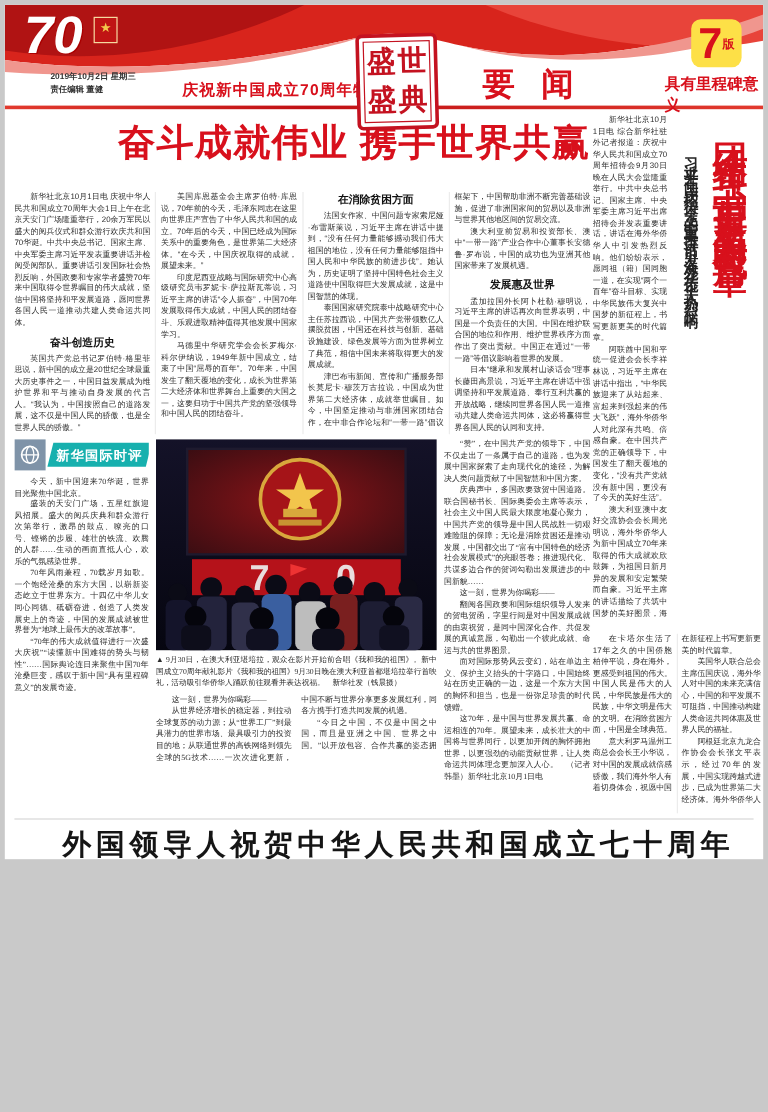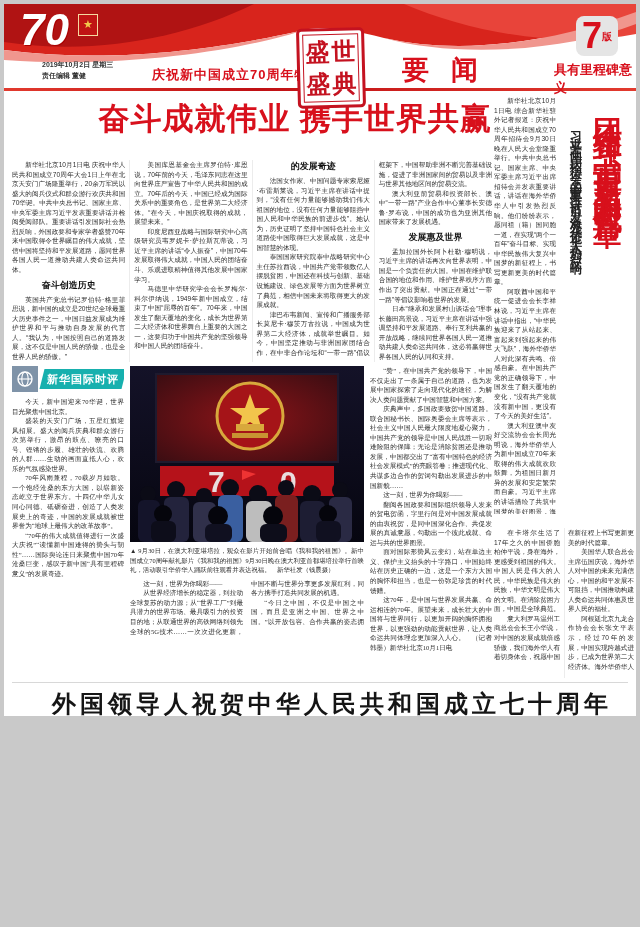--- a/index.html
+++ b/index.html
@@ -18,21 +18,21 @@
          border:3px solid #c41220;border-radius:5px;z-index:5;transform:rotate(-1.5deg);
          display:flex;align-items:center;justify-content:center;}
   .stamp-in{display:grid;grid-template-columns:26px 26px;grid-template-rows:32px 32px;
             border:1px solid #c41220;padding:1px;}
   .stamp-in span{font-family:"Liberation Serif",serif;font-weight:900;color:#c41220;
             font-size:24px;line-height:32px;text-align:center;}
   .yaowen{position:absolute;left:398px;top:48px;font-size:27px;font-weight:900;color:#d8101c;
           letter-spacing:22px;font-family:Liberation Serif, serif;}
   .masthead{position:absolute;left:550px;top:57px;font-size:13px;font-weight:900;color:#d8101c;}
   .pageno{position:absolute;right:18px;top:12px;color:#d8101c;font-weight:900;font-size:36px;
-          line-height:1;background:#e5e5e5;border-radius:8px;padding:2px 6px;}
+          line-height:1;background:#fde047;border-radius:8px;padding:2px 6px;}
   .pageno small{font-size:10px;font-weight:700;vertical-align:8px;}
   .hrule{position:absolute;left:0;top:84px;width:632px;height:3px;
          background:linear-gradient(90deg,#e23a2e,#c01014 40%,#e23a2e);}
   
   .flow{text-align:justify;color:#2d2d2d;}
   .fl{margin:0;text-indent:2em;}
   .fl-p{font-size:6.6px;line-height:1.45;}
   h4.fl-h{font-size:9px;text-indent:0;text-align:center;margin:4px 0 3px;color:#111;}
   .serif-body .fl{font-family:"Liberation Serif",serif;}
   
@@ -109,21 +109,21 @@
   </div>
 
   <div class="main-headline">奋斗成就伟业  携手世界共赢</div>
   <div class="main-cols flow">
       <p class="fl fl-p">新华社北京10月1日电 庆祝中华人民共和国成立70周年大会1日上午在北京天安门广场隆重举行，20余万军民以盛大的阅兵仪式和群众游行欢庆共和国70华诞。中共中央总书记、国家主席、中央军委主席习近平发表重要讲话并检阅受阅部队。重要讲话引发国际社会热烈反响，外国政要和专家学者盛赞70年来中国取得令世界瞩目的伟大成就，坚信中国将坚持和平发展道路，愿同世界各国人民一道推动共建人类命运共同体。</p>
       <h4 class="fl fl-h">奋斗创造历史</h4>
       <p class="fl fl-p">英国共产党总书记罗伯特·格里菲思说，新中国的成立是20世纪全球最重大历史事件之一，中国日益发展成为维护世界和平与推动自身发展的代言人。“我认为，中国按照自己的道路发展，这不仅是中国人民的骄傲，也是全世界人民的骄傲。”</p>
       <p class="fl fl-p">美国库恩基金会主席罗伯特·库恩说，70年前的今天，毛泽东同志在这里向世界庄严宣告了中华人民共和国的成立。70年后的今天，中国已经成为国际关系中的重要角色，是世界第二大经济体。“在今天，中国庆祝取得的成就，展望未来。”</p>
       <p class="fl fl-p">印度尼西亚战略与国际研究中心高级研究员韦罗妮卡·萨拉斯瓦蒂说，习近平主席的讲话“令人振奋”，中国70年发展取得伟大成就，中国人民的团结奋斗、乐观进取精神值得其他发展中国家学习。</p>
       <p class="fl fl-p">马德里中华研究学会会长罗梅尔·科尔伊纳说，1949年新中国成立，结束了中国“屈辱的百年”。70年来，中国发生了翻天覆地的变化，成长为世界第二大经济体和世界舞台上重要的大国之一，这要归功于中国共产党的坚强领导和中国人民的团结奋斗。</p>
-      <h4 class="fl fl-h">的发展奇迹</h4>
+      <h4 class="fl fl-h">在消除贫困方面</h4>
       <p class="fl fl-p">法国女作家、中国问题专家索尼娅·布雷斯莱说，习近平主席在讲话中提到，“没有任何力量能够撼动我们伟大祖国的地位，没有任何力量能够阻挡中国人民和中华民族的前进步伐”。她认为，历史证明了坚持中国特色社会主义道路使中国取得巨大发展成就，这是中国智慧的体现。</p>
       <p class="fl fl-p">泰国国家研究院泰中战略研究中心主任苏拉西说，中国共产党带领数亿人摆脱贫困，中国还在科技与创新、基础设施建设、绿色发展等方面为世界树立了典范，相信中国未来将取得更大的发展成就。</p>
       <p class="fl fl-p">津巴布韦新闻、宣传和广播服务部长莫尼卡·穆茨万古拉说，中国成为世界第二大经济体，成就举世瞩目。如今，中国坚定推动与非洲国家团结合作，在中非合作论坛和“一带一路”倡议框架下，中国帮助非洲不断完善基础设施，促进了非洲国家间的贸易以及非洲与世界其他地区间的贸易交流。</p>
       <p class="fl fl-p">澳大利亚前贸易和投资部长、澳中“一带一路”产业合作中心董事长安德鲁·罗布说，中国的成功也为亚洲其他国家带来了发展机遇。</p>
       <h4 class="fl fl-h">发展惠及世界</h4>
       <p class="fl fl-p">孟加拉国外长阿卜杜勒·穆明说，习近平主席的讲话再次向世界表明，中国是一个负责任的大国。中国在维护联合国的地位和作用、维护世界秩序方面作出了突出贡献。中国正在通过“一带一路”等倡议影响着世界的发展。</p>
       <p class="fl fl-p">日本“继承和发展村山谈话会”理事长藤田高景说，习近平主席在讲话中强调坚持和平发展道路、奉行互利共赢的开放战略，继续同世界各国人民一道推动共建人类命运共同体，这必将赢得世界各国人民的认同和支持。</p>
     </div>
 
   <div class="right-art">

